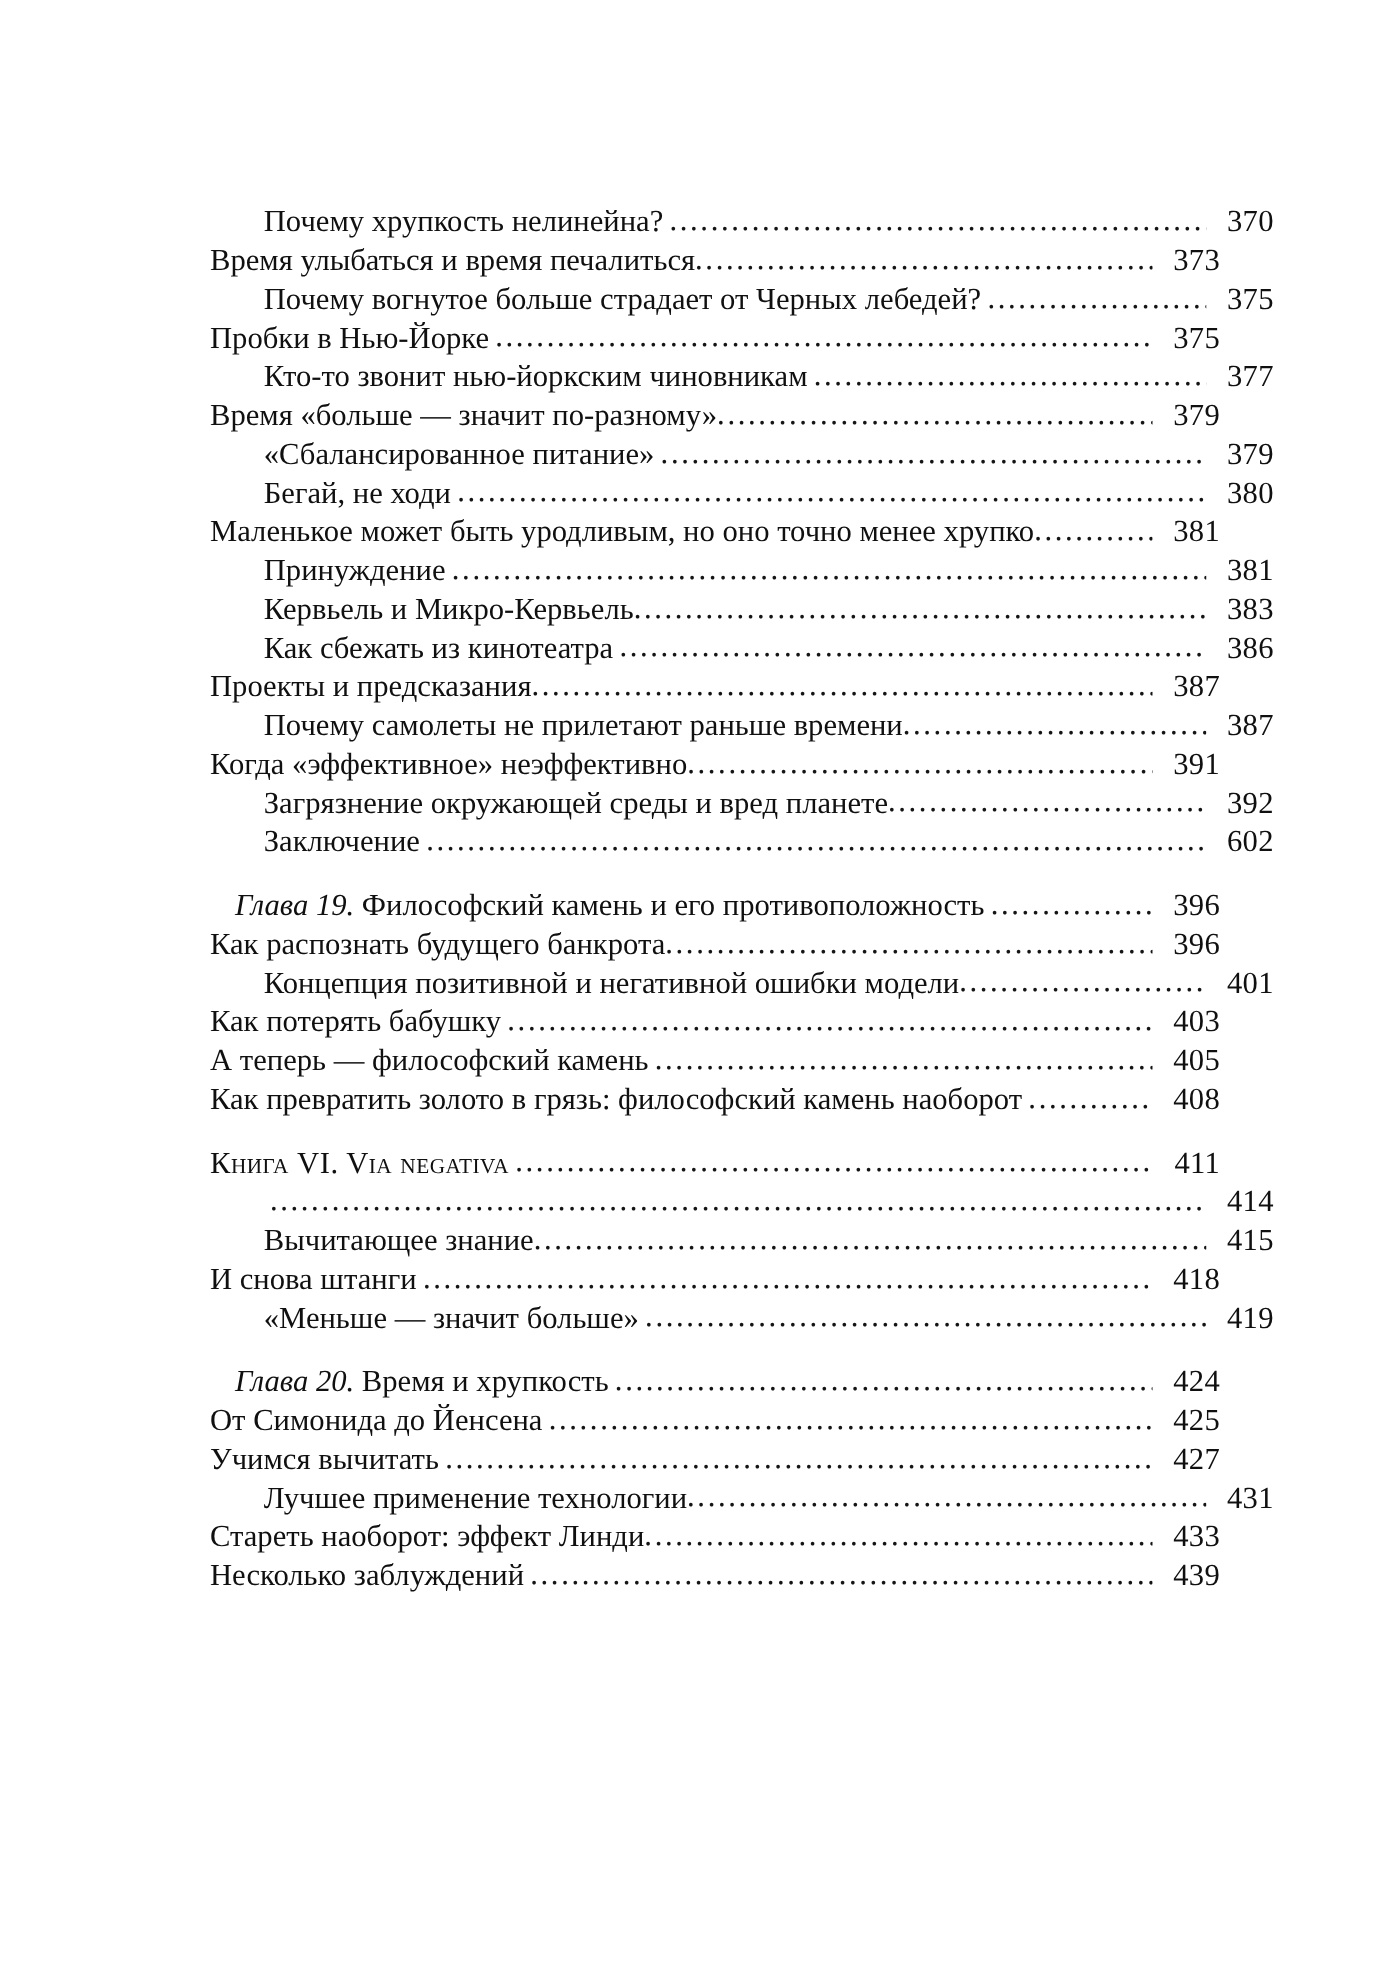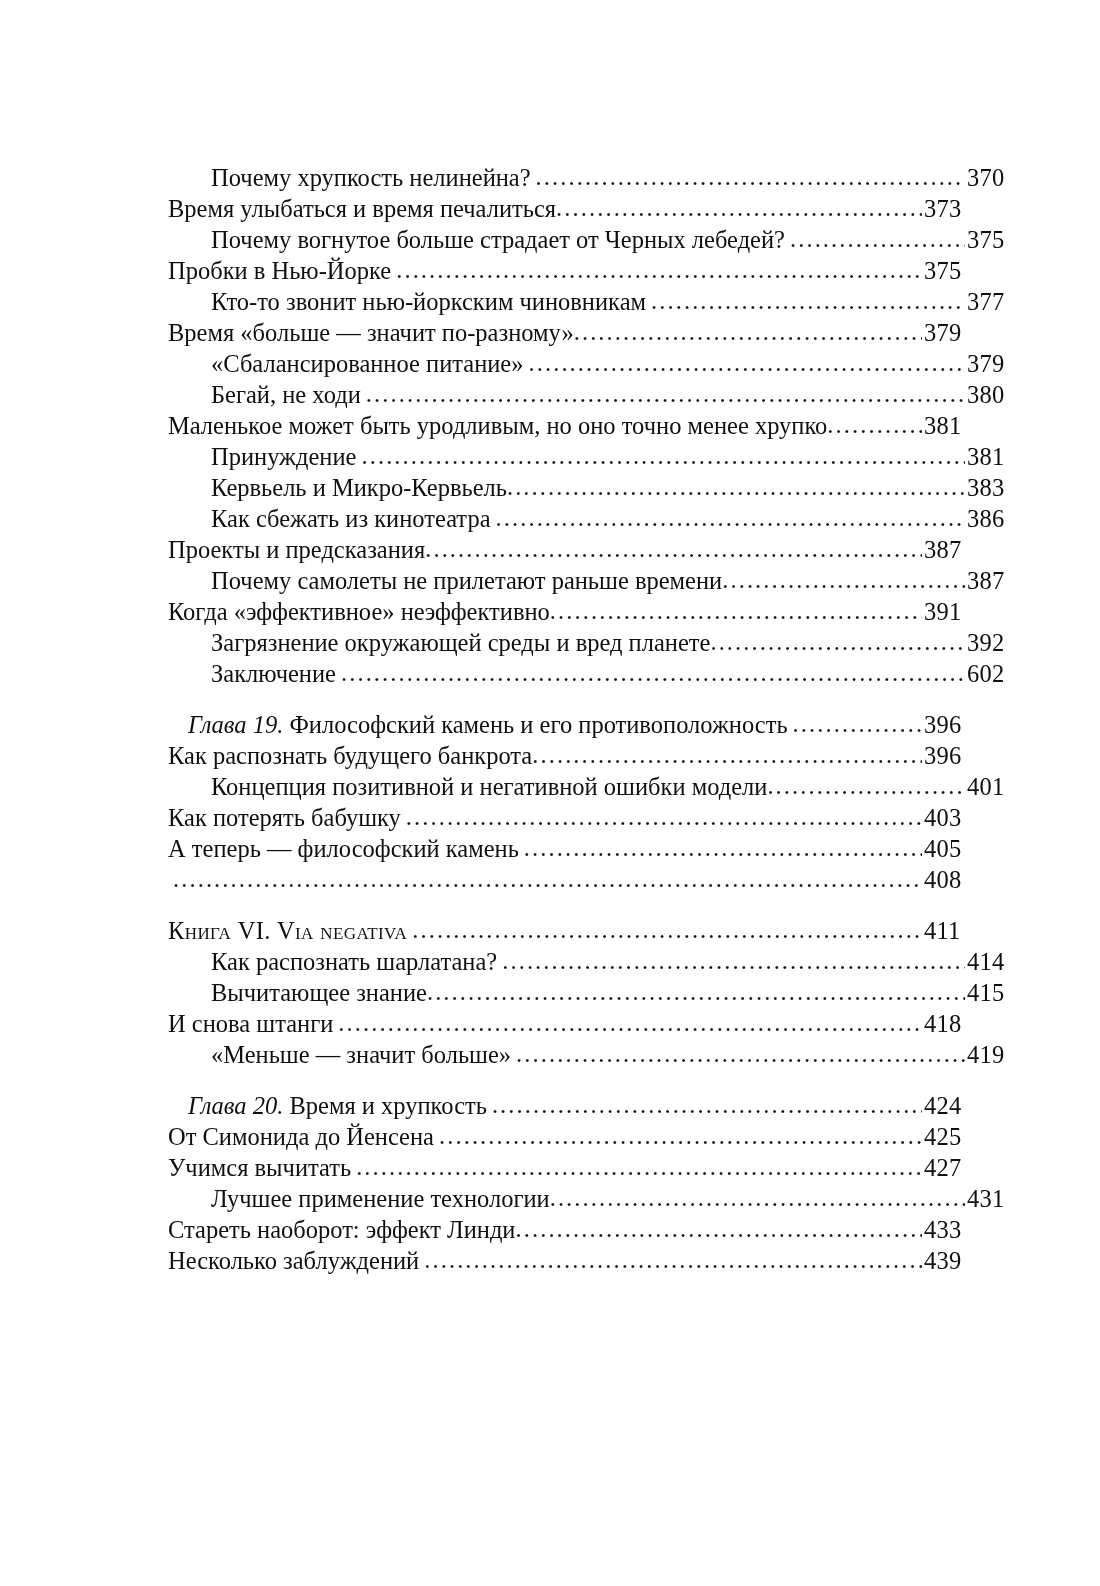--- a/index.html
+++ b/index.html
@@ -66,20 +66,21 @@
     font-size: 24.5px;
     letter-spacing: 2.1px;
     transform: translateY(-1px);
   }
   .leader::after {
     content: "........................................................................................................................................";
   }
   .entry-page {
     flex: 0 0 auto;
     min-width: 52px;
+    text-align: right;
     font-size: 24.5px;
     letter-spacing: 0.2px;
   }
   .tight .leader { margin-left: 0px; }
   .loose .leader { margin-left: 5px; }
   .folio {
     position: absolute;
     left: 0;
     right: 0;
     top: 1424px;
@@ -201,32 +202,32 @@
           <span class="entry-title">Как потерять бабушку</span>
           <span class="leader"></span>
           <span class="entry-page">403</span>
         </div>
         <div class="toc-entry lvl-1 loose">
           <span class="entry-title">А теперь — философский камень</span>
           <span class="leader"></span>
           <span class="entry-page">405</span>
         </div>
         <div class="toc-entry lvl-1 loose">
+          <span class="entry-title">Как превратить золото в грязь: философский камень наоборот</span>
           <span class="leader"></span>
           <span class="entry-page">408</span>
         </div>
       </div>
       <div class="group">
         <div class="toc-entry lvl-1 loose smallcaps">
           <span class="entry-title">Книга VI. Via negativa</span>
           <span class="leader"></span>
           <span class="entry-page">411</span>
         </div>
         <div class="toc-entry lvl-2 loose">
-          <span class="entry-title">Как распознать шарлатана?</span>
           <span class="leader"></span>
           <span class="entry-page">414</span>
         </div>
         <div class="toc-entry lvl-2 tight">
           <span class="entry-title">Вычитающее знание</span>
           <span class="leader"></span>
           <span class="entry-page">415</span>
         </div>
         <div class="toc-entry lvl-1 loose">
           <span class="entry-title">И снова штанги</span>

